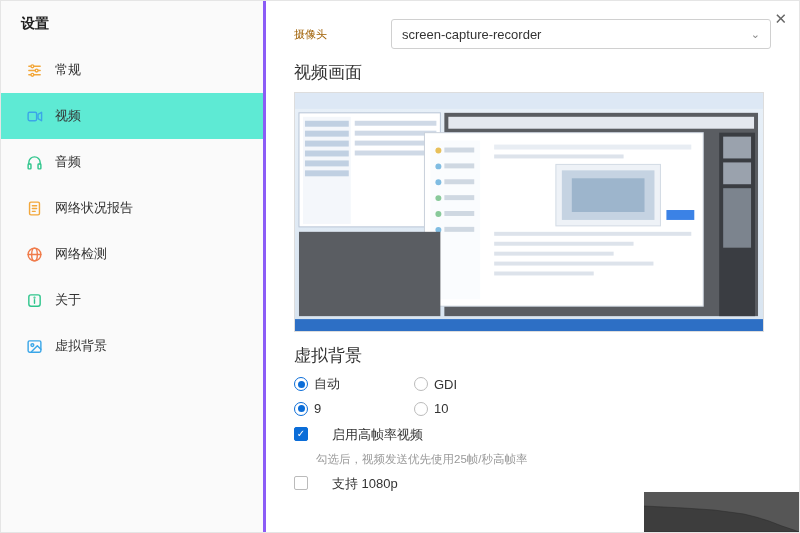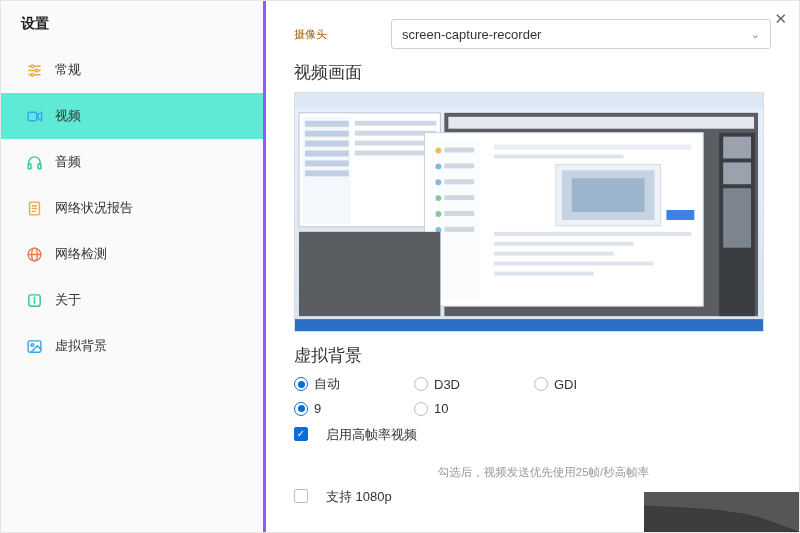--- a/index.html
+++ b/index.html
@@ -18,26 +18,26 @@
 .select { flex: 1; height: 30px; border: 1px solid #d0d0d0; border-radius: 3px; padding: 0 10px; display: flex; align-items: center; justify-content: space-between; background: #fff; cursor: pointer; margin-left: 12px; }
 .select .chev { color: #888; font-size: 11px; }
 .section-label { font-size: 17px; color: #333; margin-bottom: 8px; margin-top: 4px; }
 .preview { width: 470px; height: 240px; border: 1px solid #ddd; margin-bottom: 12px; background: linear-gradient(#e8f0f8,#d8e4f0); position: relative; overflow: hidden; }
 .preview svg { width: 100%; height: 100%; display: block; }
 .radio-row { display: flex; align-items: center; gap: 0; margin-bottom: 8px; margin-top: 4px; }
 .radio-opt { display: flex; align-items: center; gap: 6px; cursor: pointer; width: 120px; }
 .radio { width: 14px; height: 14px; border-radius: 50%; border: 1.5px solid #bbb; display: flex; align-items: center; justify-content: center; }
 .radio.checked { border-color: #0b6dd8; }
 .radio.checked::after { content: ""; width: 7px; height: 7px; border-radius: 50%; background: #0b6dd8; }
-.check-row { display: flex; align-items: flex-start; gap: 18px; margin: 21px 0; }
+.check-row { display: flex; align-items: flex-start; gap: 24px; margin: 8px 0; }
 .checkbox { width: 14px; height: 14px; border: 1.5px solid #bbb; border-radius: 2px; flex-shrink: 0; margin-top: 1px; display: flex; align-items: center; justify-content: center; }
 .checkbox.checked { background: #0b6dd8; border-color: #0b6dd8; }
 .checkbox.checked::after { content: "✓"; color: #fff; font-size: 10px; line-height: 1; }
 .check-text { font-size: 13px; }
-.check-sub { font-size: 11.5px; color: #999; margin-top: 2px; margin-left: 22px; text-align: center; }
+.check-sub { font-size: 11.5px; color: #999; margin-top: 2px; margin-left: 22px; }
 .bottom-graph { position: absolute; right: 0; bottom: 0; width: 155px; height: 40px; background: #565656; }
 .bottom-graph svg { width: 100%; height: 100%; }
 </style>
 </head>
 <body>
 
 <div class="container">
   <div class="sidebar">
     <div class="sidebar-title">设置</div>
     <div id="sidebar-items">
@@ -182,24 +182,20 @@
     </div>
 
     <div class="section-label">虚拟背景</div>
     <div class="radio-row" id="render-options">
         <div class="radio-opt">
           <div class="radio checked"></div>
           <span>自动</span>
         </div>
         <div class="radio-opt">
           <div class="radio"></div>
-          <span>D3D</span>
-        </div>
-        <div class="radio-opt">
-          <div class="radio"></div>
           <span>GDI</span>
         </div>
       </div>
 
     <div class="radio-row" id="gallery-options">
         <div class="radio-opt">
           <div class="radio checked"></div>
           <span>9</span>
         </div>
         <div class="radio-opt">

